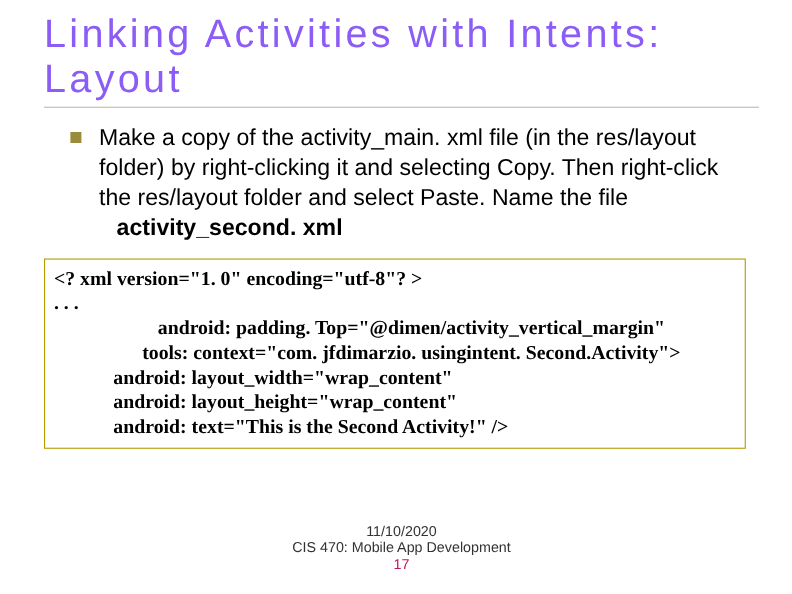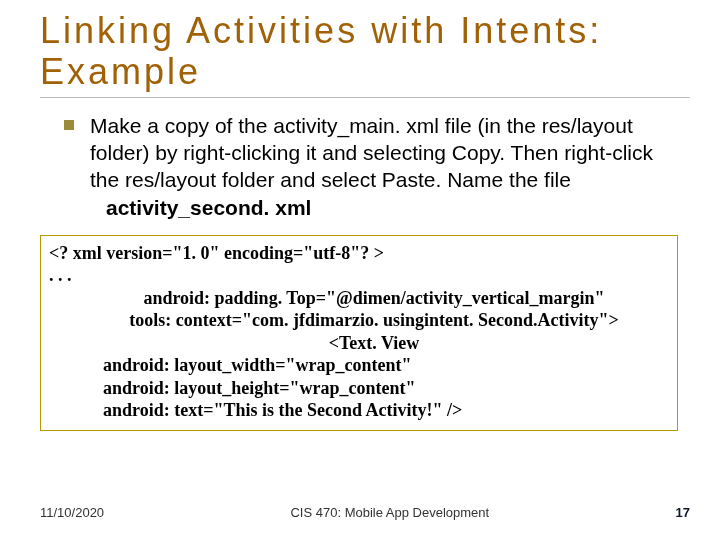--- a/index.html
+++ b/index.html
@@ -13,21 +13,21 @@
     overflow: hidden;
   }
   .slide {
     box-sizing: border-box;
     width: 720px;
     height: 540px;
     padding: 10px 30px 0 40px;
     position: relative;
   }
   .title {
-    color: #a16207;
+    color: #8b5cf6;
     font-size: 36px;
     line-height: 1.15;
     letter-spacing: 3px;
     margin: 0 0 4px 0;
     font-weight: normal;
   }
   .title-underline {
     border: none;
     border-top: 1px solid #bbb;
     margin: 0 0 14px 0;
@@ -70,47 +70,47 @@
     position: absolute;
     left: 0;
     right: 0;
     bottom: 20px;
     padding: 0 30px 0 40px;
     display: flex;
     justify-content: space-between;
     align-items: center;
     font-size: 13px;
     color: #333;
+    flex-direction: column;
   }
   .footer .center { flex: 1; text-align: center; }
-  .footer .right { color: #0f172a; font-weight: bold; }
+  .footer .right { color: #be185d; }
 </style>
 </head>
 <body>
 
 <div class="slide">
 
   <h1 class="title">
     <span>Linking  Activities  with  Intents:</span><br>
-    <span>Example</span>
+    <span>Layout</span>
   </h1>
   <hr class="title-underline">
 
   <ul class="bullets">
     <li>
       <span>Make a copy of the activity_main. xml file (in the res/layout folder) by right-clicking it and selecting Copy. Then right-click the res/layout folder and select Paste. Name the file </span><span class="strong">activity_second. xml</span><span></span>
     </li>
   </ul>
 
   <div class="codebox">
     <div class="line">&lt;? xml version="1. 0" encoding="utf-8"? &gt;</div>
     <div class="line">. . .</div>
     <div class="line ind1">android: padding. Top="@dimen/activity_vertical_margin"</div>
     <div class="line ind1">tools: context="com. jfdimarzio. usingintent. Second.Activity"&gt;</div>
-    <div class="line ind1">&lt;Text. View</div>
     <div class="line ind2">android: layout_width="wrap_content"</div>
     <div class="line ind2">android: layout_height="wrap_content"</div>
     <div class="line ind2">android: text="This is the Second Activity!" /&gt;</div>
   </div>
 
   <div class="footer">
     <span>11/10/2020</span>
     <span class="center">CIS 470: Mobile App Development</span>
     <span class="right">17</span>
   </div>

